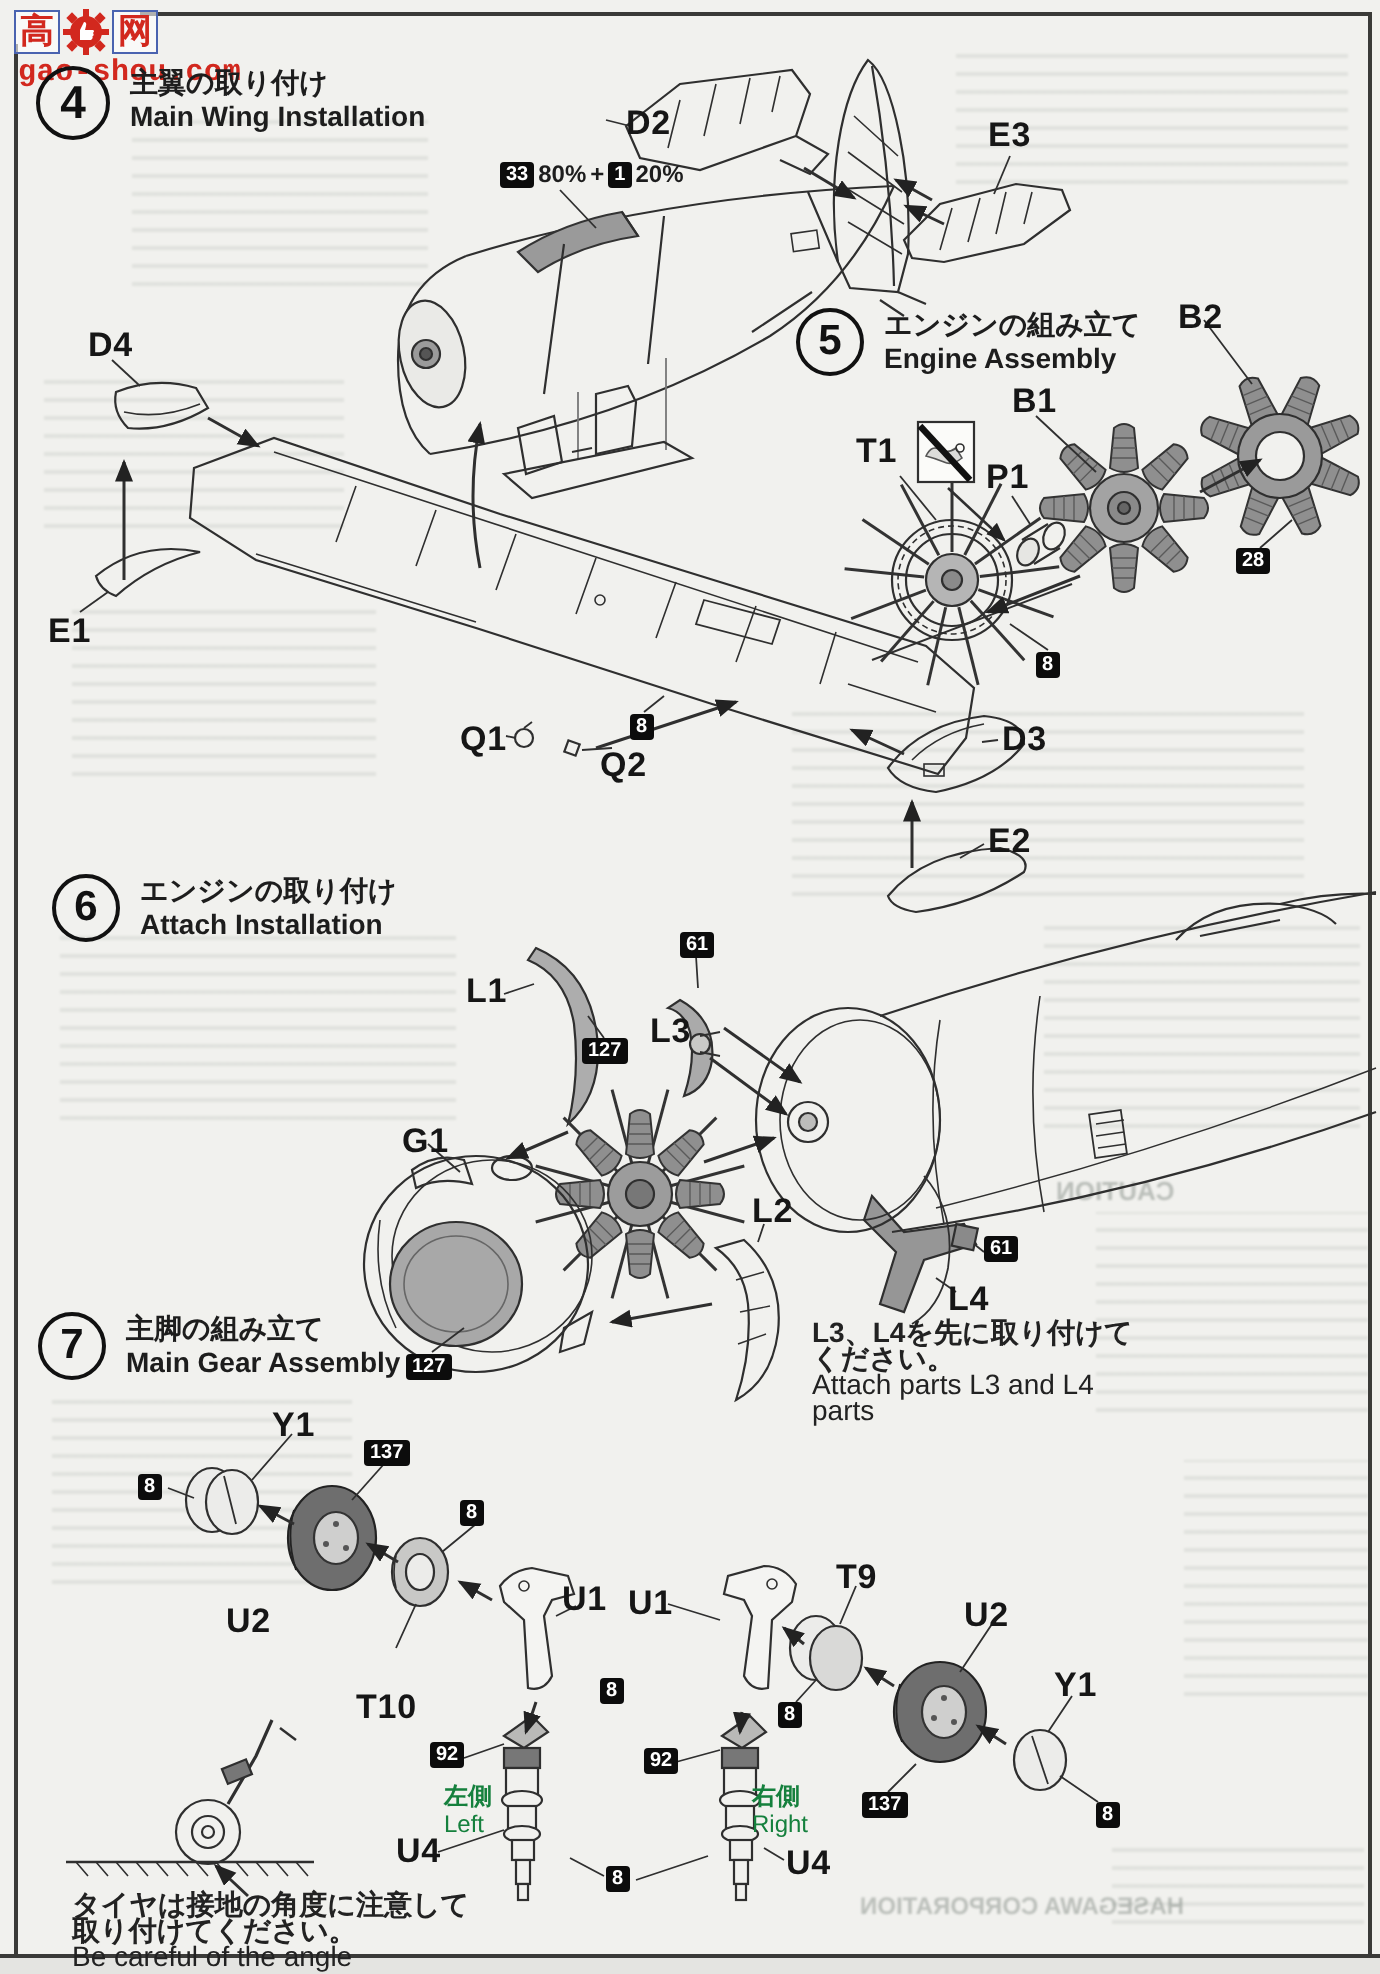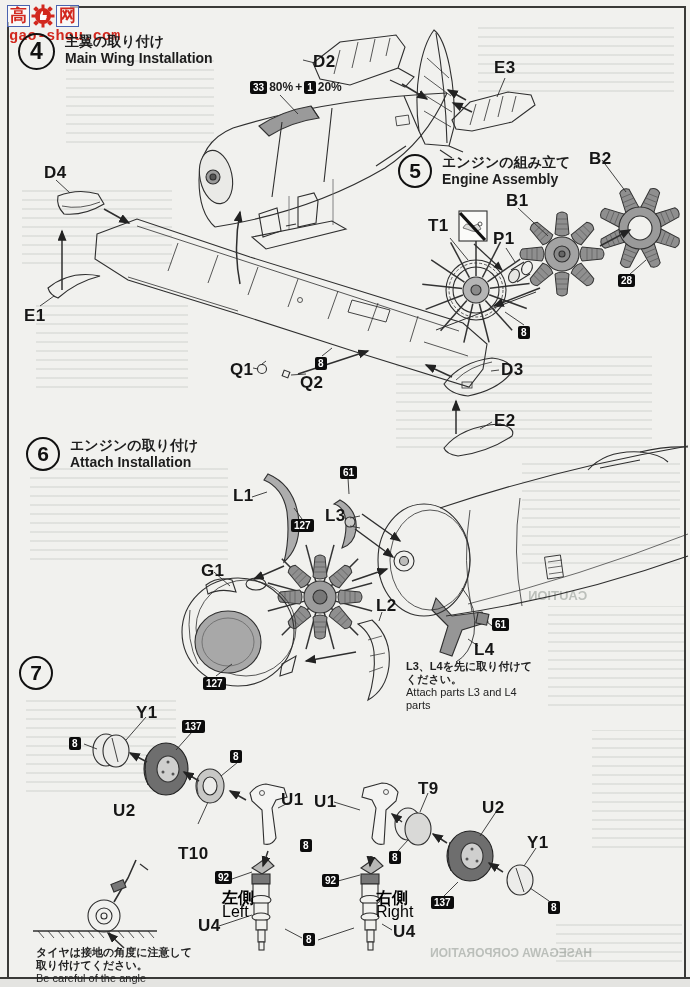--- a/index.html
+++ b/index.html
@@ -10,23 +10,23 @@
   .cbox{background:#0c0c0c;color:#fff;font-weight:bold;font-size:10px;line-height:11px;
         padding:1px 3px;border-radius:2px;white-space:nowrap;}
   .step{display:flex;align-items:flex-start;gap:10px;}
   .step-circle{width:30px;height:30px;border:2.5px solid #111;border-radius:50%;
         display:flex;align-items:center;justify-content:center;
         font-weight:bold;font-size:21px;color:#111;background:transparent;flex:0 0 auto;}
   .step-titles{display:flex;flex-direction:column;}
   .step-jp{font-weight:bold;font-size:14px;line-height:17px;}
   .step-en{font-weight:bold;font-size:14px;line-height:17px;}
   .mixrow{display:flex;align-items:center;gap:2px;font-weight:bold;font-size:12px;white-space:nowrap;}
-  .note{font-size:11px;line-height:13px;color:#222;white-space:nowrap;}
+  .note{font-size:14px;line-height:13px;color:#222;white-space:nowrap;}
   .note .nj{font-weight:bold;}
-  .sidelab{font-size:16px;line-height:14px;color:#000000;white-space:nowrap;}
+  .sidelab{font-size:12px;line-height:14px;color:#15803d;white-space:nowrap;}
   .sidelab .jp{font-weight:bold;}
   .bleed{background:repeating-linear-gradient(0deg,rgba(120,130,118,.13) 0 2px,transparent 2px 9px);
          filter:blur(.4px);pointer-events:none;}
   .mirror{transform:scaleX(-1);color:rgba(100,110,102,.38);font-weight:bold;white-space:nowrap;
           filter:blur(.4px);}
   .wm{display:flex;align-items:center;gap:1px;}
   .wm-char{color:#d2281e;border:1.5px solid #4a63b0;font-weight:bold;font-size:17px;
            line-height:20px;padding:0 2px;background:rgba(255,255,255,.6);}
   .wm-domain{color:#d2281e;font-weight:bold;font-size:15px;letter-spacing:.3px;font-family:Liberation Mono, monospace;}
   .edge{background:#3a3a38;}
@@ -465,20 +465,24 @@
 </div>
 <div class="abs step" style="left:26px;top:437px;">
   <div class="step-circle">6</div>
   <div class="step-titles">
     <span class="step-jp">エンジンの取り付け</span>
     <span class="step-en">Attach Installation</span>
   </div>
 </div>
 <div class="abs step" style="left:19px;top:656px;">
   <div class="step-circle">7</div>
+  <div class="step-titles">
+    <span class="step-jp">主脚の組み立て</span>
+    <span class="step-en">Main Gear Assembly</span>
+  </div>
 </div>
 
 <div class="abs mixrow" style="left:250px;top:80px;">
   <span class="cbox">33</span>
   <span>80%</span>
   <span>+</span>
   <span class="cbox">1</span>
   <span>20%</span>
 </div>
 

